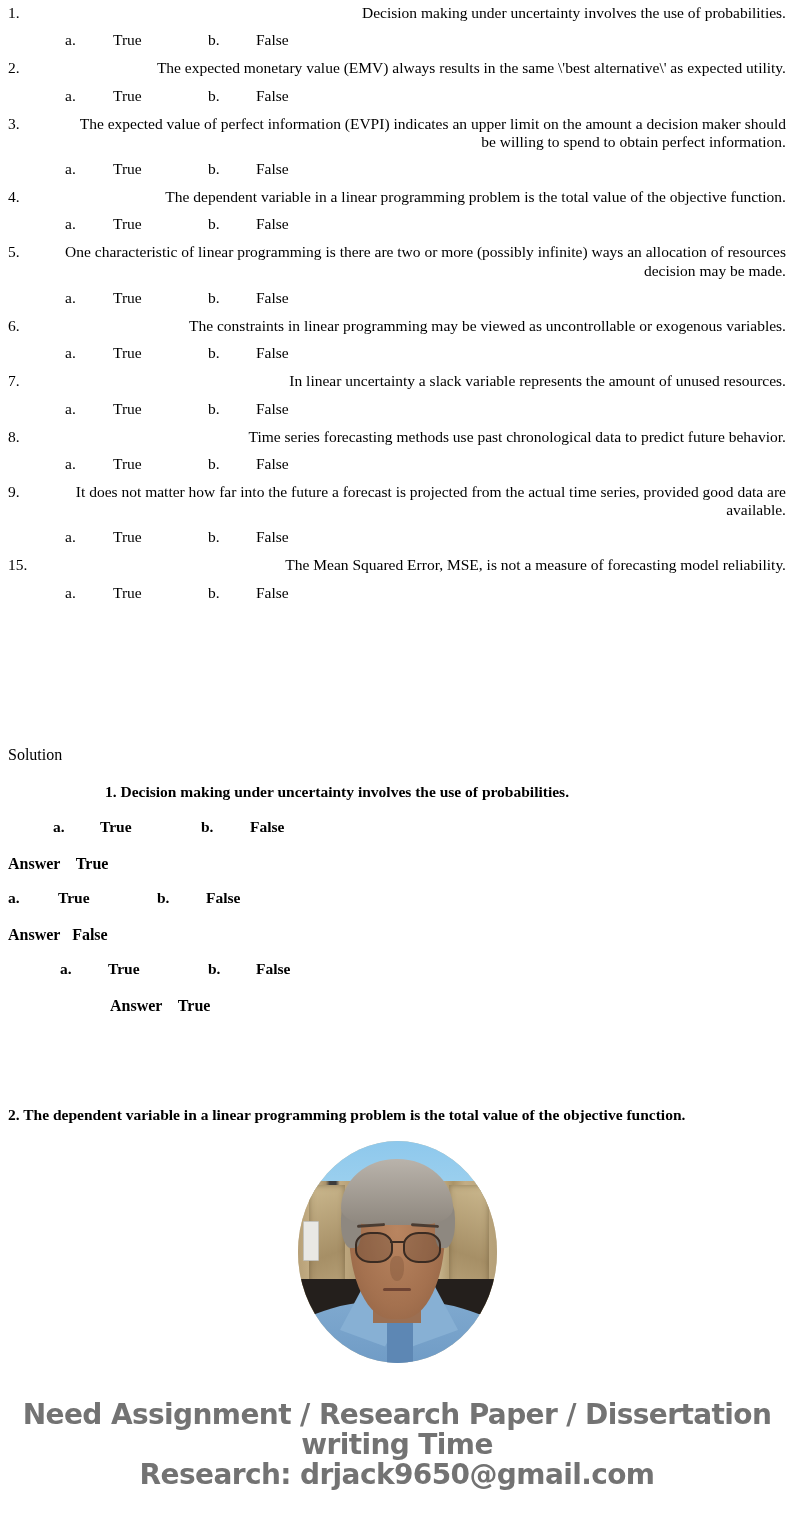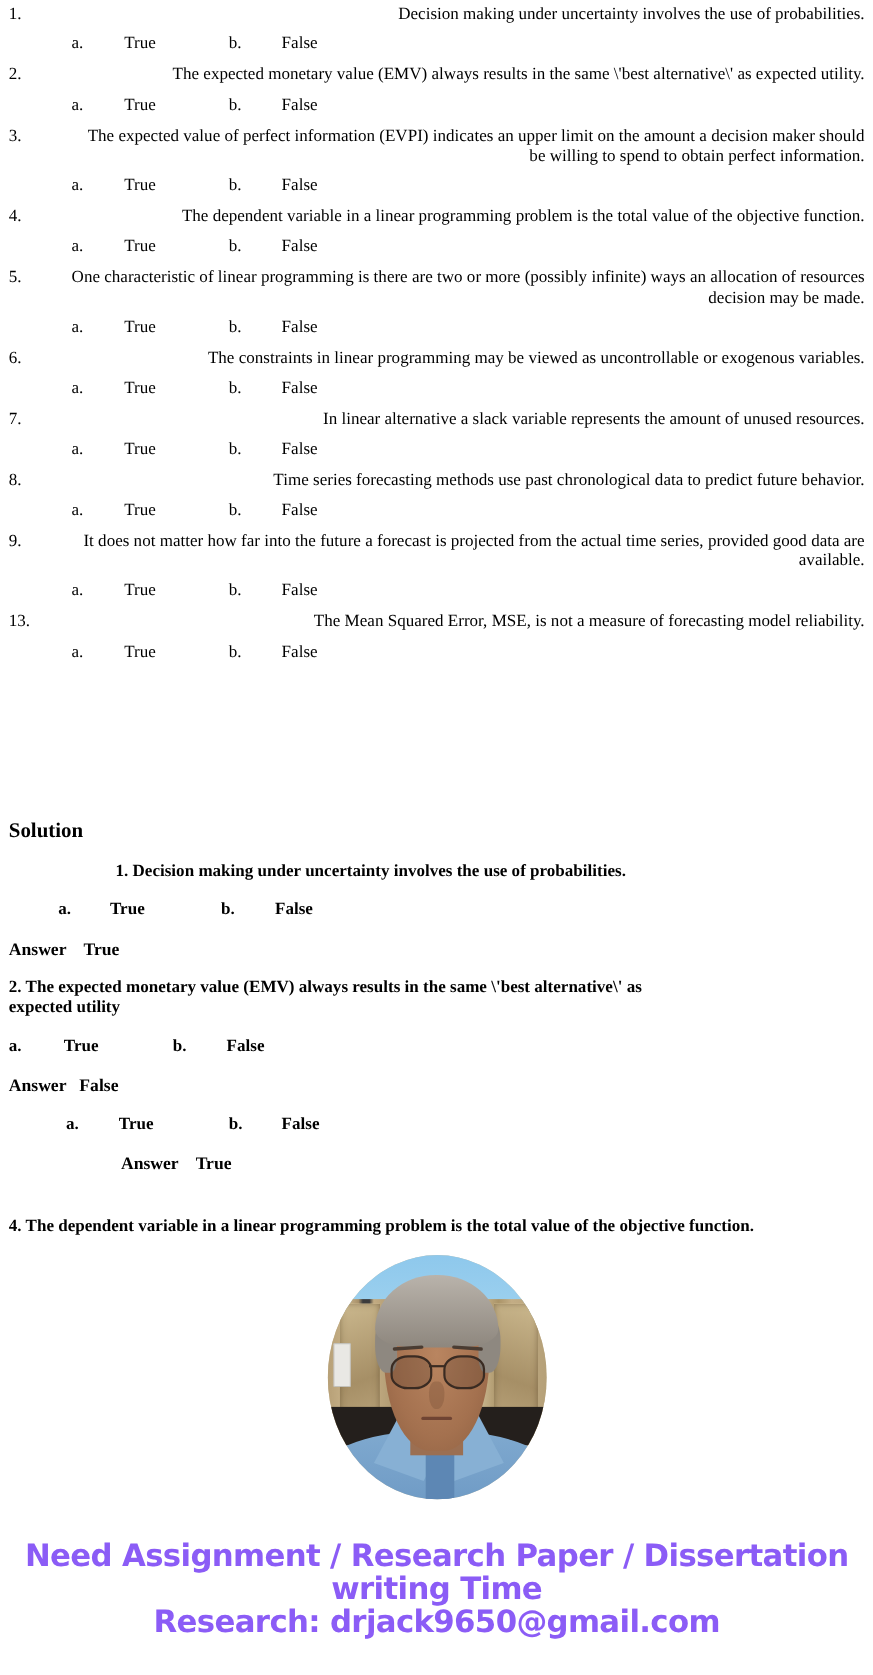--- a/index.html
+++ b/index.html
@@ -67,22 +67,22 @@
   .opt-a-letter  { left: 57px; }
   .opt-a-label   { left: 105px; }
   .opt-b-letter  { left: 200px; }
   .opt-b-label   { left: 248px; }
 
   
   .solution-head {
     position: absolute;
     left: 8px;
     top: 745px;
-    font-size: 19px;
-    font-weight: bold;
+    font-size: 16px;
+    font-weight: normal;
     line-height: 1.2;
   }
 
   .sol {
     position: absolute;
     left: 0;
     top: 783px;
     width: 632px;
     padding: 0 8px;
     box-sizing: border-box;
@@ -257,21 +257,21 @@
     position: absolute;
     left: 0;
     top: 1400px;
     width: 794px;
     text-align: center;
     font-family: "DejaVu Sans", "Liberation Sans", sans-serif;
     font-weight: bold;
     font-size: 28px;
     line-height: 1.08;
     letter-spacing: -0.6px;
-    color: #8b5cf6;
+    color: #737373;
   }
   .footer div { white-space: pre; }
 </style>
 </head>
 <body>
 
 <div class="quiz">
 
   <div class="q-row">
     <span class="q-num">1.</span>
@@ -334,21 +334,21 @@
   </div>
   <div class="opt-row">
     <span class="opt-a-letter">a.</span>
     <span class="opt-a-label">True</span>
     <span class="opt-b-letter">b.</span>
     <span class="opt-b-label">False</span>
   </div>
 
   <div class="q-row">
     <span class="q-num">7.</span>
-    <span class="q-text">In linear alternative a slack variable represents the amount of unused resources.</span>
+    <span class="q-text">In linear uncertainty a slack variable represents the amount of unused resources.</span>
   </div>
   <div class="opt-row">
     <span class="opt-a-letter">a.</span>
     <span class="opt-a-label">True</span>
     <span class="opt-b-letter">b.</span>
     <span class="opt-b-label">False</span>
   </div>
 
   <div class="q-row">
     <span class="q-num">8.</span>
@@ -366,21 +366,21 @@
     <span class="q-text">It does not matter how far into the future a forecast is projected from the actual time series, provided good data are available.</span>
   </div>
   <div class="opt-row">
     <span class="opt-a-letter">a.</span>
     <span class="opt-a-label">True</span>
     <span class="opt-b-letter">b.</span>
     <span class="opt-b-label">False</span>
   </div>
 
   <div class="q-row">
-    <span class="q-num">13.</span>
+    <span class="q-num">15.</span>
     <span class="q-text">The Mean Squared Error, MSE, is not a measure of forecasting model reliability.</span>
   </div>
   <div class="opt-row">
     <span class="opt-a-letter">a.</span>
     <span class="opt-a-label">True</span>
     <span class="opt-b-letter">b.</span>
     <span class="opt-b-label">False</span>
   </div>
 
 </div>
@@ -391,41 +391,40 @@
 
   <div class="sol-q indent">1. Decision making under uncertainty involves the use of probabilities.</div>
   <div class="sol-opts">
     <span class="s1-a">a.</span>
     <span class="s1-at">True</span>
     <span class="s1-b">b.</span>
     <span class="s1-bf">False</span>
   </div>
   <div class="sol-ans">Answer    True</div>
 
-  <div class="sol-q">2. The expected monetary value (EMV) always results in the same \'best alternative\' as expected utility</div>
   <div class="sol-opts">
     <span class="s2-a">a.</span>
     <span class="s2-at">True</span>
     <span class="s2-b">b.</span>
     <span class="s2-bf">False</span>
   </div>
   <div class="sol-ans">Answer   False</div>
 
   <div class="sol-opts">
     <span class="s3-a">a.</span>
     <span class="s3-at">True</span>
     <span class="s3-b">b.</span>
     <span class="s3-bf">False</span>
   </div>
   <div class="sol-ans indent2">Answer    True</div>
 
 </div>
 
 <div class="sol-clip">
-  <div class="sol-q">4.        The dependent variable in a linear programming problem is the total value of the objective function.</div>
+  <div class="sol-q">2.        The dependent variable in a linear programming problem is the total value of the objective function.</div>
 </div>
 
 <div class="photo-wrap">
   <div class="avatar">
     <div class="sky"></div>
     <div class="wall"></div>
     <div class="panel-l"></div>
     <div class="panel-r"></div>
     <div class="switch"></div>
     <div class="darkband"></div>

